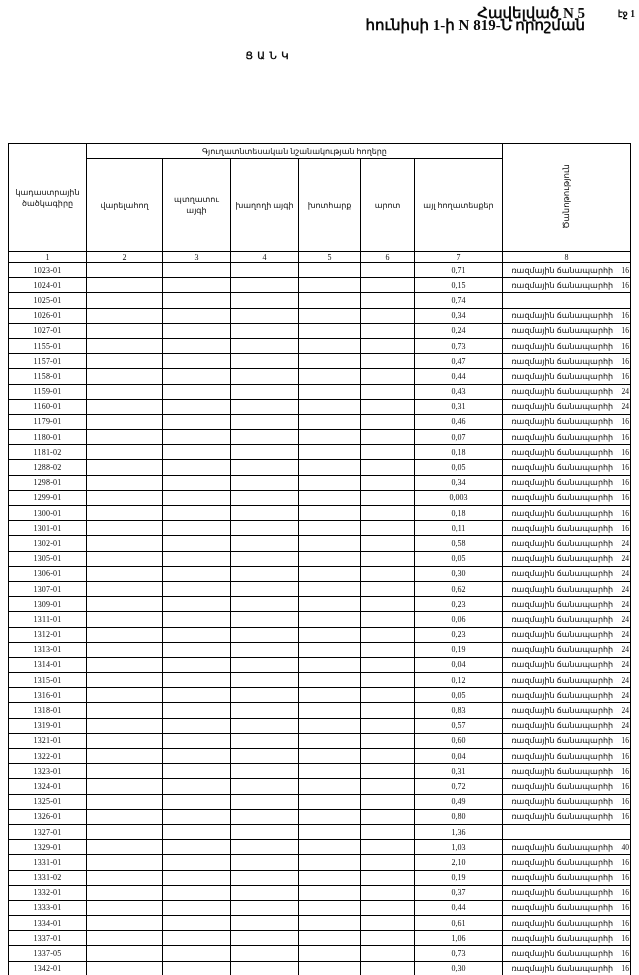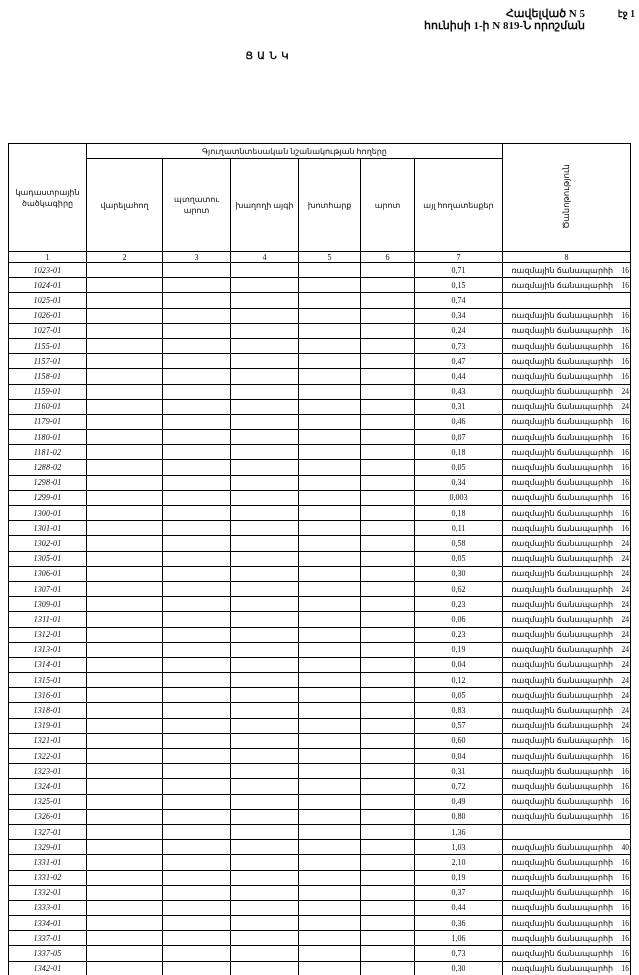--- a/index.html
+++ b/index.html
@@ -5,21 +5,21 @@
   html,body{margin:0;padding:0;background:#ffffff;}
   body{
     width:639px;height:975px;
     font-family:"Liberation Serif", serif;
     color:#0b0b0b;
     -webkit-font-smoothing:none;
   }
   .page{position:relative;width:639px;height:975px;overflow:hidden;}
   .hdr-right{
     position:absolute;top:8px;left:300px;width:285px;text-align:right;
-    font-weight:bold;font-size:11px;line-height:11.5px;
+    font-weight:bold;font-size:15px;line-height:11.5px;
   }
   .hdr-pageno{
     position:absolute;top:8px;left:595px;width:40px;text-align:right;
     font-weight:bold;font-size:9.5px;
   }
 
   .doctitle{
     position:absolute;top:50px;left:0;width:535px;text-align:center;
     font-weight:bold;font-size:10px;letter-spacing:1px;
   }
@@ -42,21 +42,21 @@
     text-align:center;
   }
   .grouphdr{
     font-weight:normal;font-size:8.5px;height:14px;
   }
   .colhdr{
     font-size:8.5px;height:92px;line-height:11px;
   }
   .numrow td{height:10px;font-size:8px;}
   .datarow td{height:14.2px;}
-  .code{font-size:9px;font-weight:normal;letter-spacing:.2px;font-style:italic;}
+  .code{font-size:9px;font-weight:normal;letter-spacing:.2px;}
   .val{font-size:9px;text-align:center;}
   .note{
     font-size:8px;text-align:left;padding-left:2px;white-space:nowrap;
     overflow:hidden;
   }
   .vert{
     writing-mode:vertical-rl;
     transform:rotate(180deg);
     white-space:nowrap;font-size:8.5px;
     display:inline-block;
@@ -88,21 +88,21 @@
       <col style="width:128px">
     </colgroup>
     <tbody>
         <tr>
       <td rowspan="2" class="colhdr">կադաստրային ծածկագիրը</td>
       <td colspan="6" class="grouphdr">Գյուղատնտեսական նշանակության հողերը</td>
       <td rowspan="2" class="colhdr"><span class="vert">Ծանոթություն</span></td>
     </tr>
     <tr>
       <td class="colhdr">վարելահող</td>
-      <td class="colhdr">պտղատու արոտ</td>
+      <td class="colhdr">պտղատու այգի</td>
       <td class="colhdr">խաղողի այգի</td>
       <td class="colhdr">խոտհարք</td>
       <td class="colhdr">արոտ</td>
       <td class="colhdr">այլ հողատեսքեր</td>
     </tr>
     <tr class="numrow">
       <td>1</td>
       <td>2</td>
       <td>3</td>
       <td>4</td>
@@ -543,21 +543,21 @@
           <td class="val">0,44</td>
           <td class="note">ռազմային ճանապարհի<span class="tailnum">16</span></td>
         </tr>
         <tr class="datarow">
           <td class="code">1334-01</td>
           <td class="val"></td>
           <td class="val"></td>
           <td class="val"></td>
           <td class="val"></td>
           <td class="val"></td>
-          <td class="val">0,36</td>
+          <td class="val">0,61</td>
           <td class="note">ռազմային ճանապարհի<span class="tailnum">16</span></td>
         </tr>
         <tr class="datarow">
           <td class="code">1337-01</td>
           <td class="val"></td>
           <td class="val"></td>
           <td class="val"></td>
           <td class="val"></td>
           <td class="val"></td>
           <td class="val">1,06</td>

